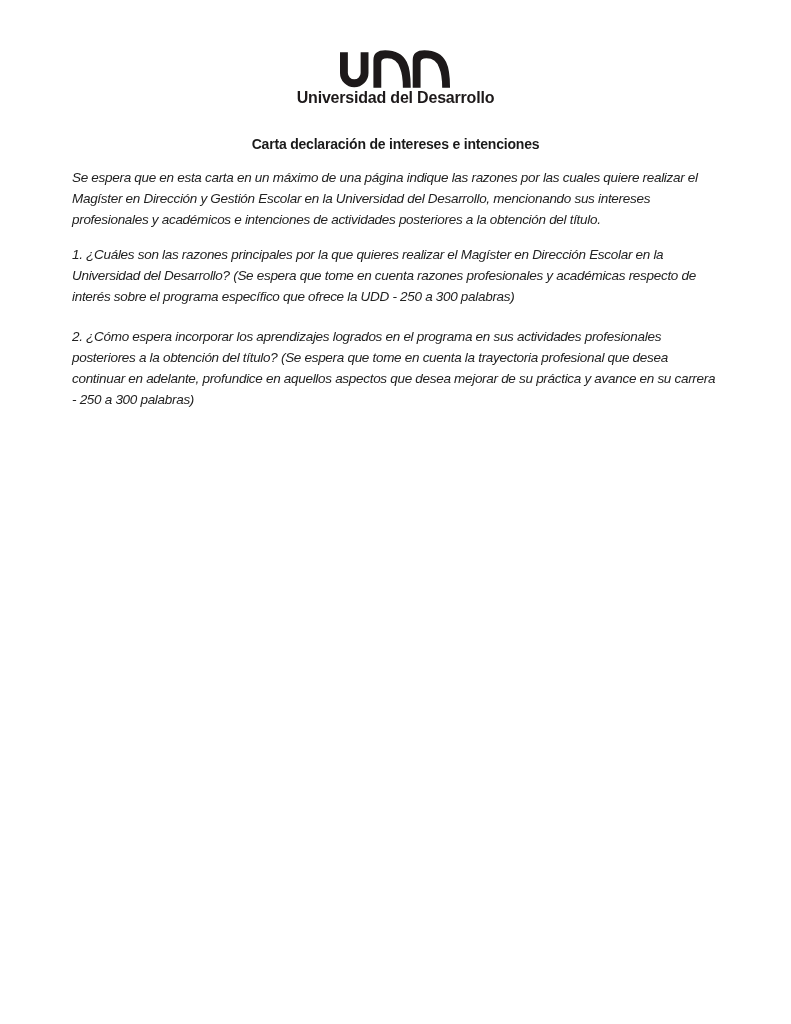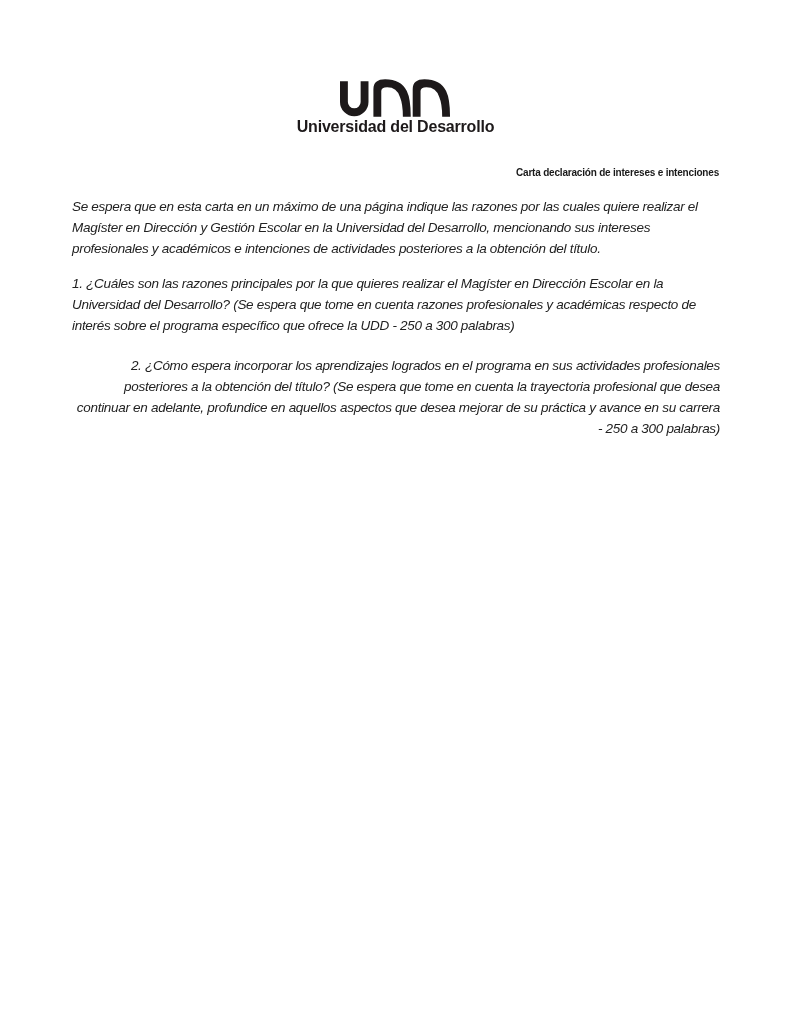--- a/index.html
+++ b/index.html
@@ -10,62 +10,61 @@
   .page {
     position: relative;
     width: 791px;
     height: 1024px;
     background: #ffffff;
     font-family: "Liberation Sans", sans-serif;
     overflow: hidden;
     margin: 0 auto;
   }
   .header {
-    padding-top: 77px;
+    padding-top: 48px;
     text-align: center;
   }
   .logo {
     display: block;
     margin: 0 auto;
     width: 112px;
     height: 40px;
   }
   .university-name {
     margin-top: 1px;
     font-size: 16px;
     font-weight: bold;
     letter-spacing: -0.2px;
     color: #1d191a;
     line-height: 18px;
   }
   .doc-title {
     margin: 28px 72px 0 72px;
-    text-align: right;
-    font-size: 10px;
+    text-align: center;
+    font-size: 14px;
     font-weight: bold;
     letter-spacing: -0.2px;
     color: #1a1a1a;
     line-height: 18px;
   }
   .content {
     margin: 0 71px 0 72px;
     font-style: italic;
     font-size: 13.5px;
     letter-spacing: -0.3px;
     line-height: 21px;
     color: #222222;
   }
   .intro {
     margin-top: 14px;
   }
   .question-1 {
   }
   .question-2 {
     margin-top: 19px;
-    text-align: right;
   }
 </style>
 </head>
 <body>
 
 <div class="page">
 
   <div class="header">
     <svg class="logo" viewBox="0 0 114 40" xmlns="http://www.w3.org/2000/svg" aria-hidden="true">
       <g fill="#1d191a" fill-rule="evenodd">

